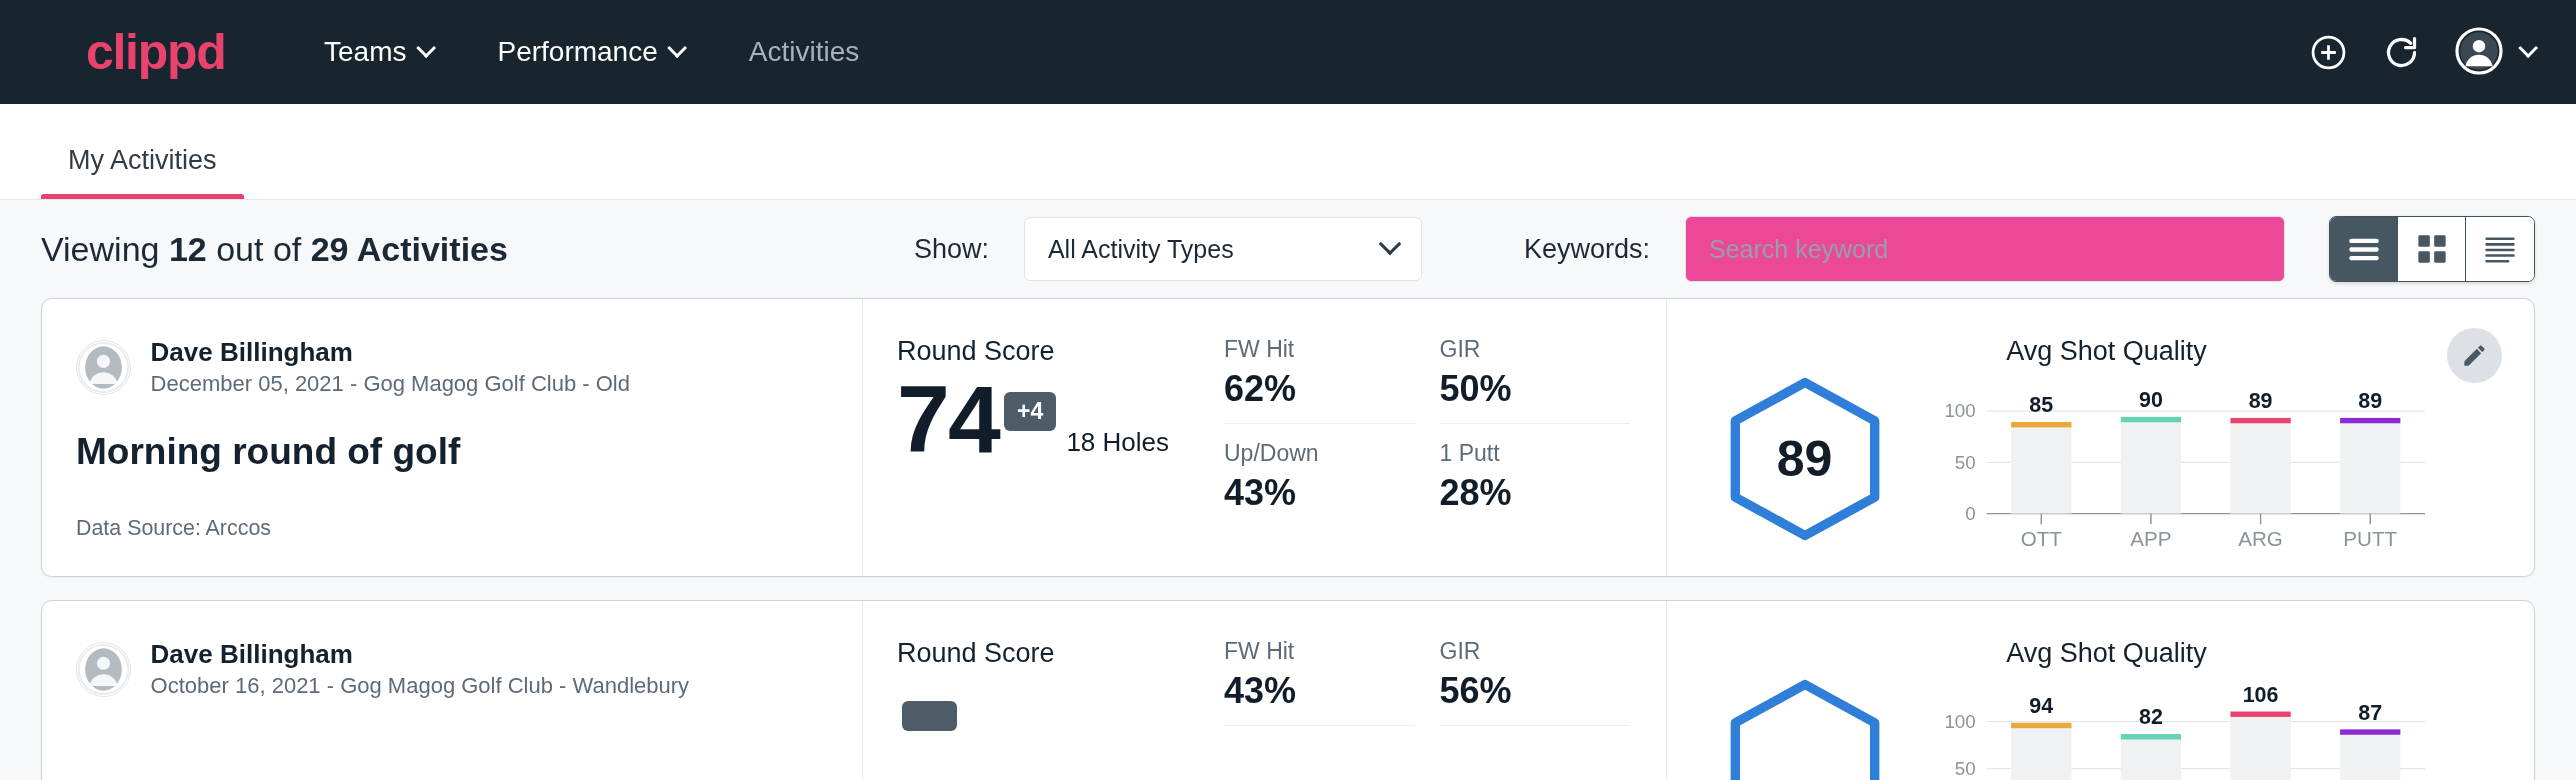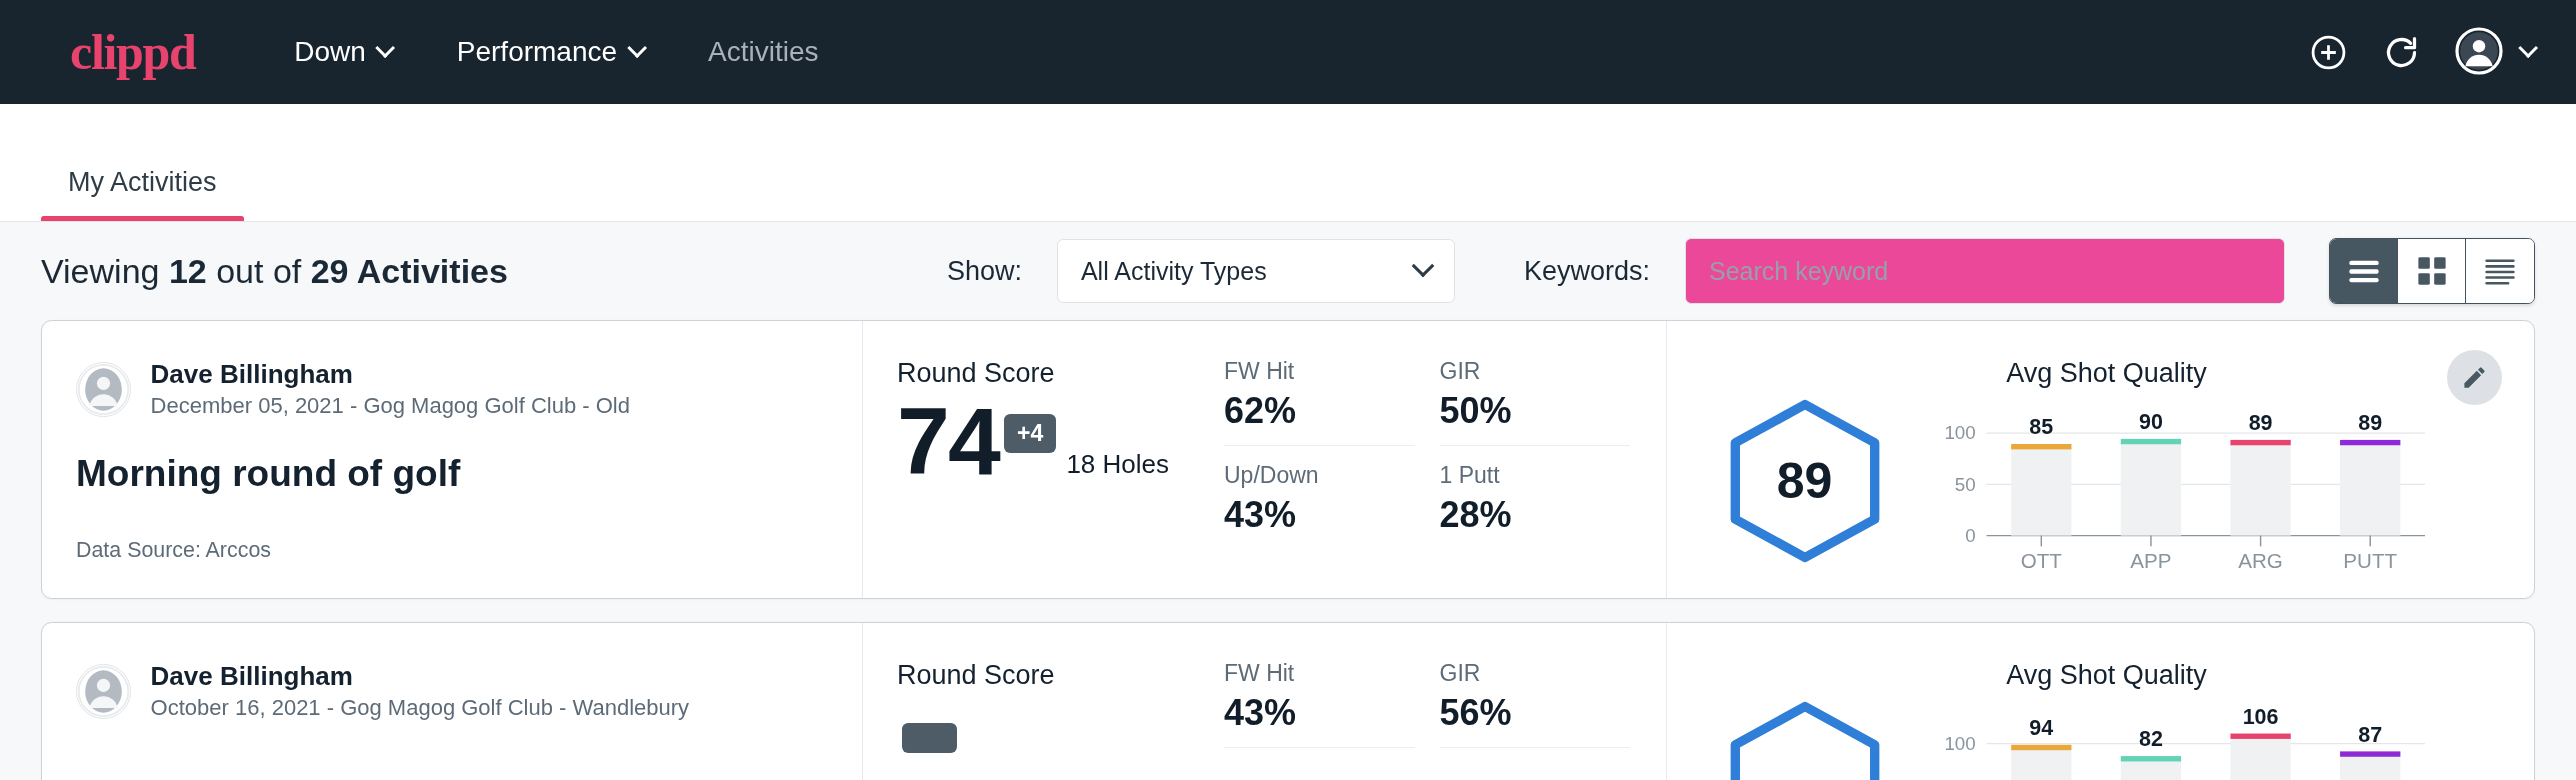--- a/index.html
+++ b/index.html
@@ -20,21 +20,22 @@
     padding: 0 41px 0 70px;
     position: relative;
   }
   .brand {
     font-size: 50px;
     font-weight: 700;
     color: #e8436d;
     letter-spacing: -1.3px;
     margin-right: 79px;
     line-height: 1;
-    font-family: Liberation Serif, serif;
+    font-family: Liberation Sans, sans-serif;
+    margin-left: 16px;
   }
   .navlinks { display: flex; align-items: center; gap: 25px; }
   .navlink {
     color: #ffffff;
     font-size: 28px;
     padding: 12.5px 19.6px;
     display: flex;
     align-items: center;
     gap: 12.5px;
     cursor: pointer;
@@ -54,21 +55,21 @@
     display: flex;
     align-items: center;
     gap: 34px;
   }
   .icon-btn { cursor: pointer; display: flex; align-items: center; }
   .avatar-wrap { display: flex; align-items: center; gap: 18px; cursor: pointer; }
 
   
   .tabbar {
     background: #ffffff;
-    height: 118px;
+    height: 96px;
     display: flex;
     align-items: flex-end;
     padding-left: 41px;
     border-bottom: 0.9px solid #e3e6ea;
   }
   .tab {
     font-size: 27px;
     color: #2f3c46;
     padding: 0 27px 23px 27px;
     cursor: pointer;
@@ -111,21 +112,21 @@
     height: 64px;
     background: #ffffff;
     border: 0.9px solid #dfe3e8;
     border-radius: 6.2px;
     display: flex;
     align-items: center;
     padding: 0 23px;
     font-size: 25px;
     color: #1b2836;
     cursor: pointer;
-    margin-right: 57px;
+    margin-right: 90px;
   }
   .select .chev {
     margin-left: auto;
     width: 16px; height: 16px;
     border-right: 3.6px solid #2f3c46;
     border-bottom: 3.6px solid #2f3c46;
     transform: rotate(45deg) translate(-3.6px,-3.6px);
   }
   .search {
     width: 600px;
@@ -264,21 +265,21 @@
     cursor: pointer;
   }
 </style>
 </head>
 <body>
 
 <div class="topnav">
   <div class="brand">clippd</div>
   <div class="navlinks">
     <div class="navlink">
-      <span>Down</span>
+      <span>Teams</span>
       <span class="caret"></span>
     </div>
     <div class="navlink">
       <span>Performance</span>
       <span class="caret"></span>
     </div>
     <div class="navlink muted">
       <span>Activities</span>
     </div>
   </div>

